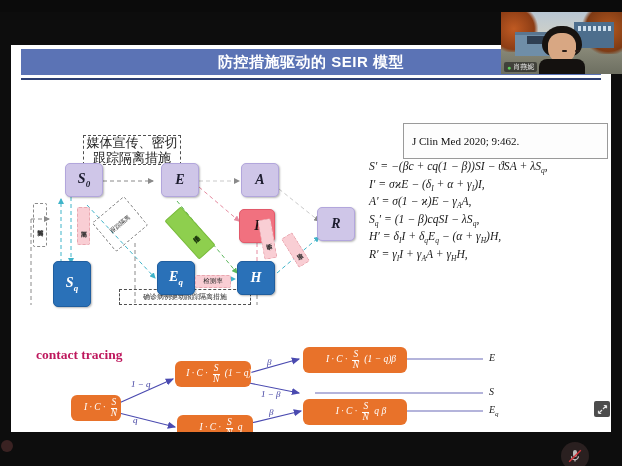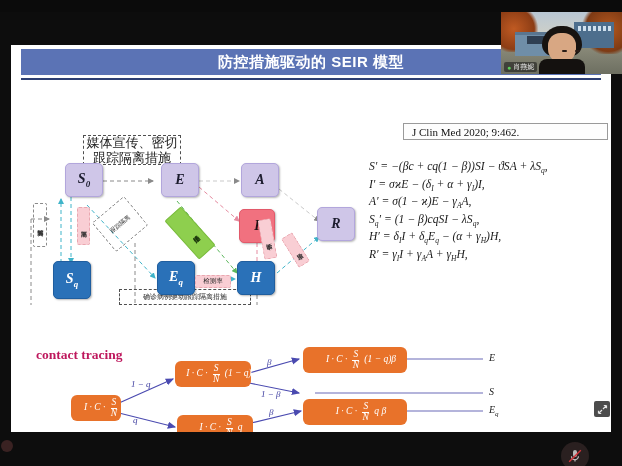--- a/index.html
+++ b/index.html
@@ -34,21 +34,21 @@
     color: #ffffff; font-size: 15px; font-weight: bold;
     letter-spacing: .5px; white-space: nowrap;
   }
   #title-underline {
     position: absolute; left: 10px; top: 33px; width: 580px; height: 2px;
     background: #2d3f73;
   }
 
   
   #citation-box {
-    position: absolute; left: 392px; top: 78px; width: 205px; height: 17px;
+    position: absolute; left: 392px; top: 78px; width: 205px; height: 36px;
     background: #fdfdfd; border: 1px solid #9a9a9a;
     display: flex; align-items: center;
     font-family: "Liberation Serif", serif; font-size: 11px; color: #111;
     padding-left: 8px; white-space: nowrap;
   }
 
   
   #equations {
     position: absolute; left: 358px; top: 114px; width: 250px;
     font-family: "Liberation Serif", serif;
@@ -280,21 +280,21 @@
       </div>
       <div class="node purple" style="left:214px; top:30px; width:38px; height:34px;">
         <span>A</span>
       </div>
       <div class="node red" style="left:212px; top:76px; width:36px; height:34px;">
         <span>I</span>
       </div>
       <div class="node purple" style="left:290px; top:74px; width:38px; height:34px;">
         <span>R</span>
       </div>
-      <div class="node blue" style="left:26px; top:128px; width:38px; height:38px;">
+      <div class="node blue" style="left:26px; top:128px; width:38px; height:46px;">
         <span>S<sub>q</sub></span>
       </div>
       <div class="node blue" style="left:130px; top:128px; width:38px; height:34px;">
         <span>E<sub>q</sub></span>
       </div>
       <div class="node blue" style="left:210px; top:128px; width:38px; height:34px;">
         <span>H</span>
       </div>
 
       <div class="ratelbl plain" style="left:6px; top:70px; width:14px; height:44px; font-size:6px; writing-mode:vertical-rl;">

